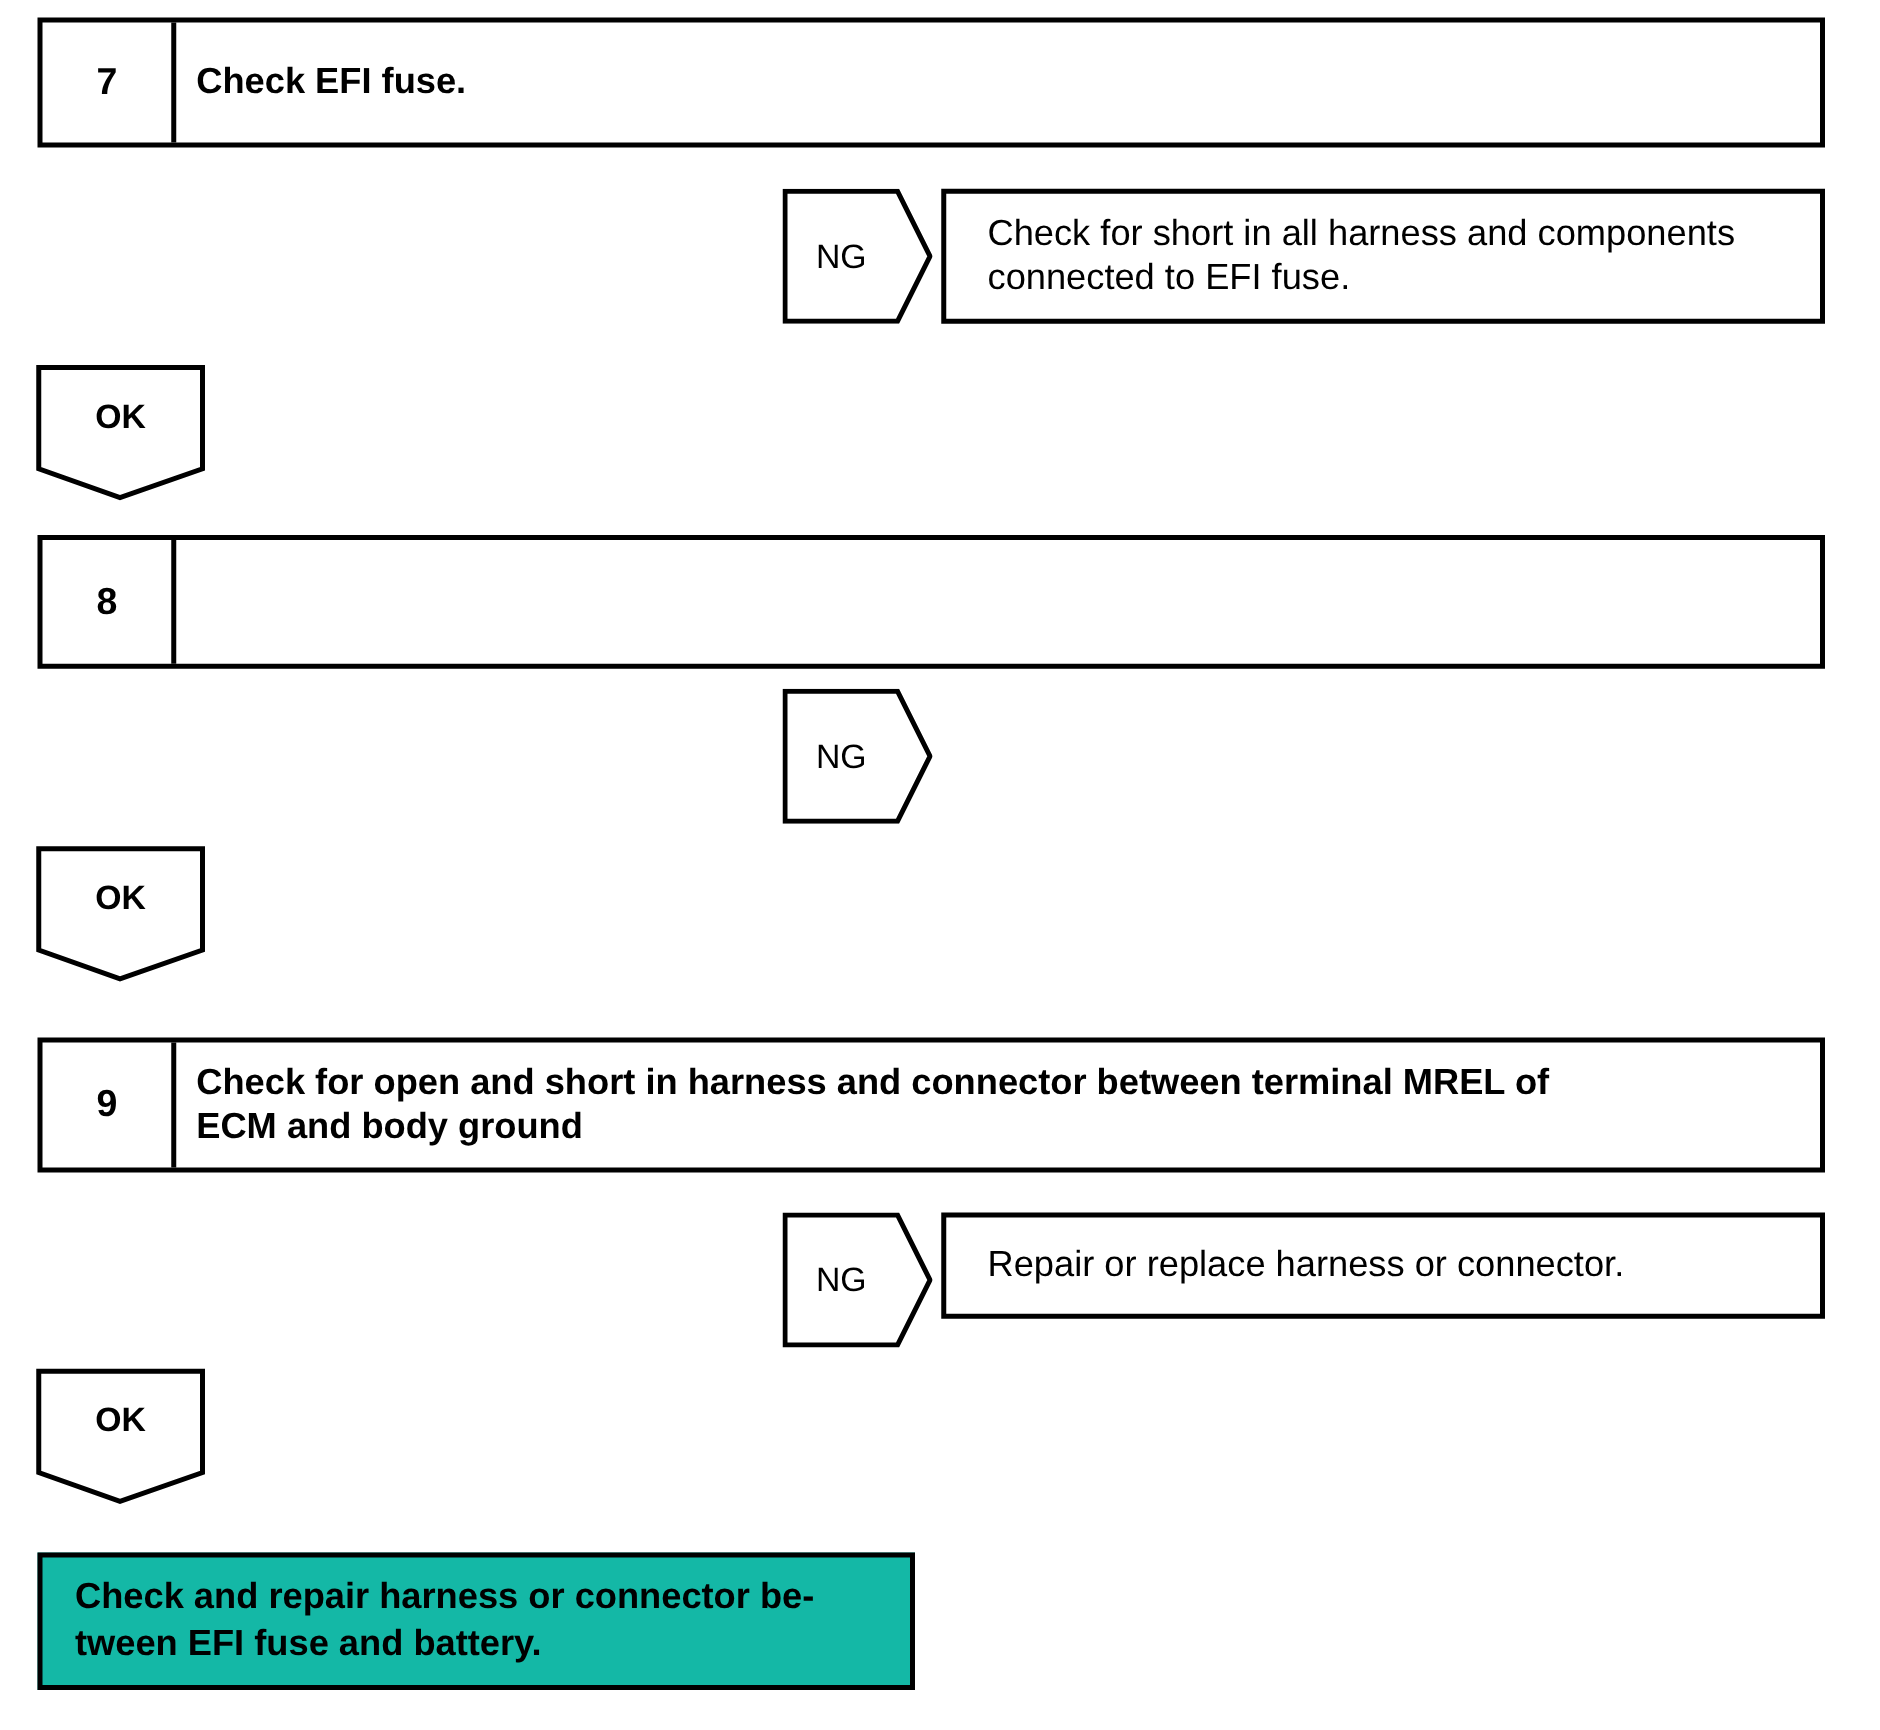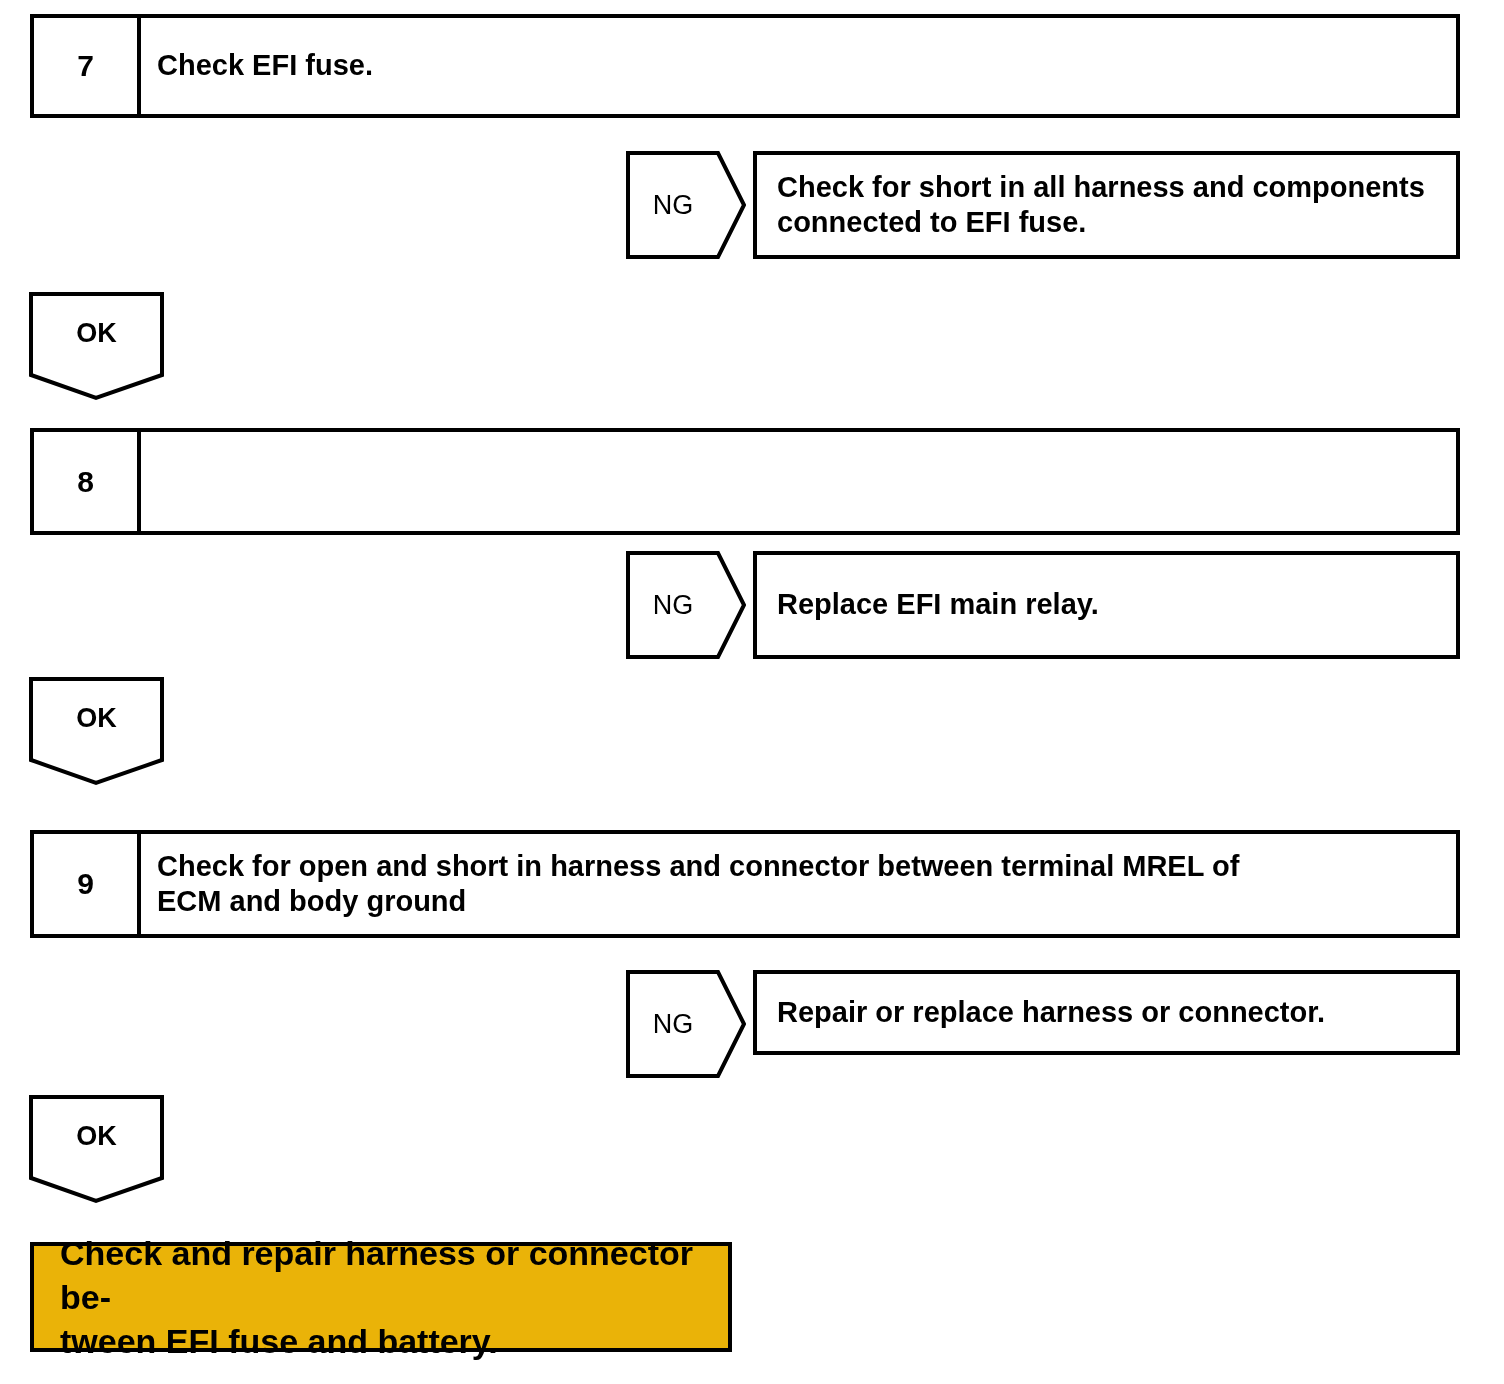--- a/index.html
+++ b/index.html
@@ -78,23 +78,23 @@
   }
 
   
   .ng-box {
     position: absolute;
     box-sizing: border-box;
     border: 4px solid #000;
     background: #fff;
     display: flex;
     align-items: center;
-    padding: 0 0 0 20px;
+    padding: 0 0 0 33px;
     font-size: 29px;
-    font-weight: bold;
+    font-weight: normal;
     line-height: 1.22;
     white-space: pre-line;
   }
 
   
   .ok-shape {
     position: absolute;
     width: 137px;
     height: 110px;
   }
@@ -115,25 +115,25 @@
     justify-content: center;
     font-size: 27px;
     font-weight: bold;
   }
 
   
   .plain-box {
     position: absolute;
     box-sizing: border-box;
     border: 4px solid #000;
-    background: #eab308;
+    background: #14b8a6;
     display: flex;
     align-items: center;
     padding: 0 0 0 26px;
-    font-size: 34px;
+    font-size: 29px;
     font-weight: bold;
     line-height: 1.30;
     white-space: pre-line;
   }
 </style>
 </head>
 <body>
 
 <div id="canvas">
 
@@ -163,21 +163,20 @@
     <div class="step-num">8</div>
   </div>
 
   <div class="ng-arrow" style="left:626px; top:551px;">
     <svg viewBox="0 0 120 108" preserveAspectRatio="none">
       <polygon points="2,2 92,2 118,54 92,106 2,106" fill="#ffffff" stroke="#000000" stroke-width="4" stroke-linejoin="miter"></polygon>
     </svg>
     <div class="ng-label">NG</div>
   </div>
 
-  <div class="ng-box" style="left:753px; top:551px; width:707px; height:108px;">Replace EFI main relay.</div>
 
   <div class="ok-shape" style="left:28px; top:676px;">
     <svg viewBox="0 0 137 110" preserveAspectRatio="none">
       <polygon points="3,3 134,3 134,84 68,107 3,84" fill="#ffffff" stroke="#000000" stroke-width="4" stroke-linejoin="miter"></polygon>
     </svg>
     <div class="ok-label">OK</div>
   </div>
 
   <div class="step-box" style="left:30px; top:830px; width:1430px; height:108px;">
     <div class="step-num">9</div>

